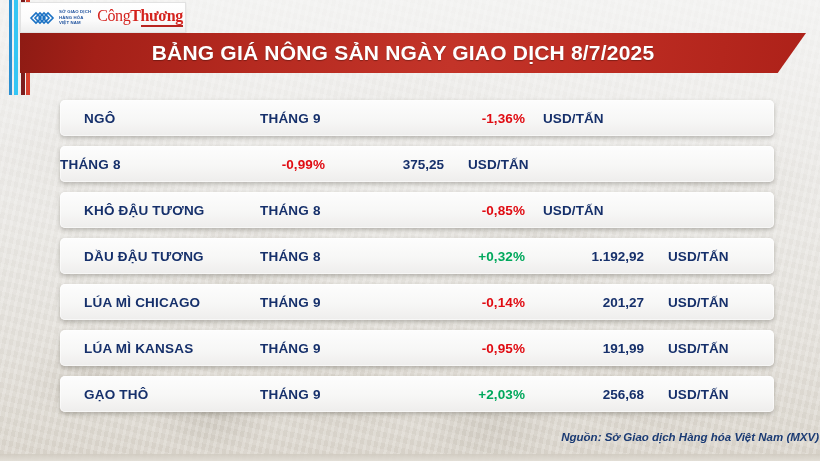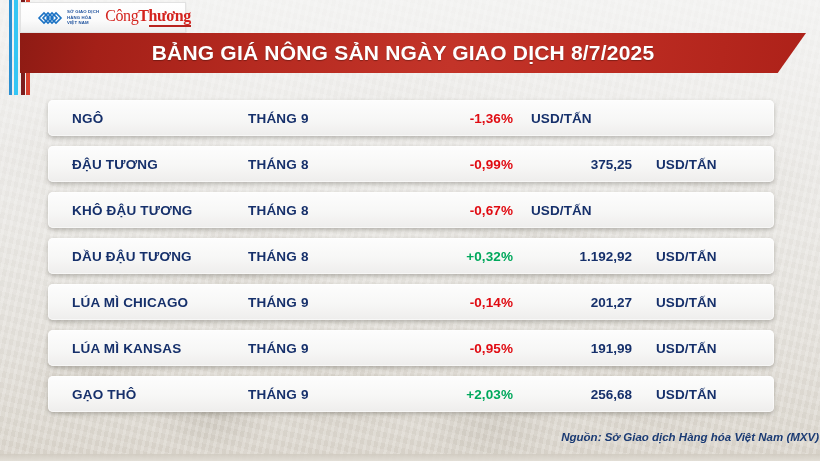--- a/index.html
+++ b/index.html
@@ -66,21 +66,21 @@
 
   
   .logo-box {
     position: absolute;
     left: 20px; top: 2px;
     width: 166px; height: 31px;
     background: linear-gradient(180deg, #ffffff 0%, #fbfbfb 60%, #eeeeee 100%);
     border: 1px solid #e2e2e2;
     display: flex;
     align-items: center;
-    padding-left: 16px;
+    padding-left: 8px;
     box-shadow: 0 1px 2px rgba(0,0,0,0.10);
   }
   .mxv-mark {
     width: 26px; height: 20px;
     flex: 0 0 auto;
     margin-right: 4px;
   }
   .mxv-words {
     font-size: 4.3px;
     line-height: 5.6px;
@@ -140,20 +140,21 @@
     position: relative;
     height: 36px;
     margin-bottom: 10px;
     border-radius: 5px;
     background: linear-gradient(180deg, #fdfdfd 0%, #f7f7f6 55%, #eeedec 100%);
     box-shadow: 0 2px 4px rgba(60,55,48,0.30), 0 0 0 1px rgba(255,255,255,0.55) inset;
     display: flex;
     align-items: center;
     font-weight: 700;
     color: #16306b;
+    margin-left: 12px;
   }
   .c-name    { width: 200px; padding-left: 24px; font-size: 13.5px; letter-spacing: 0.2px; }
   .c-month   { width: 140px; font-size: 13.5px; letter-spacing: 0.2px; }
   .c-change  { width: 125px; text-align: right; font-size: 13.5px; letter-spacing: 0.1px; }
   .c-price   { width: 125px; text-align: right; padding-right: 6px; font-size: 13.5px; }
   .c-unit    { width: 120px; padding-left: 18px; font-size: 13.5px; letter-spacing: 0.1px; }
   .up   { color: #00a85c; }
   .down { color: #e00b12; }
 
   
@@ -217,30 +218,29 @@
   </div>
 
   <div class="rows">
       <div class="row">
         <div class="c-name">NGÔ</div>
         <div class="c-month">THÁNG 9</div>
         <div class="c-change down">-1,36%</div>
         <div class="c-unit">USD/TẤN</div>
       </div>
       <div class="row">
-        <div class="c-name">ĐẬU TƯƠNG</div>
         <div class="c-month">THÁNG 8</div>
         <div class="c-change down">-0,99%</div>
         <div class="c-price">375,25</div>
         <div class="c-unit">USD/TẤN</div>
       </div>
       <div class="row">
         <div class="c-name">KHÔ ĐẬU TƯƠNG</div>
         <div class="c-month">THÁNG 8</div>
-        <div class="c-change down">-0,67%</div>
+        <div class="c-change down">-0,85%</div>
         <div class="c-unit">USD/TẤN</div>
       </div>
       <div class="row">
         <div class="c-name">DẦU ĐẬU TƯƠNG</div>
         <div class="c-month">THÁNG 8</div>
         <div class="c-change up">+0,32%</div>
         <div class="c-price">1.192,92</div>
         <div class="c-unit">USD/TẤN</div>
       </div>
       <div class="row">

